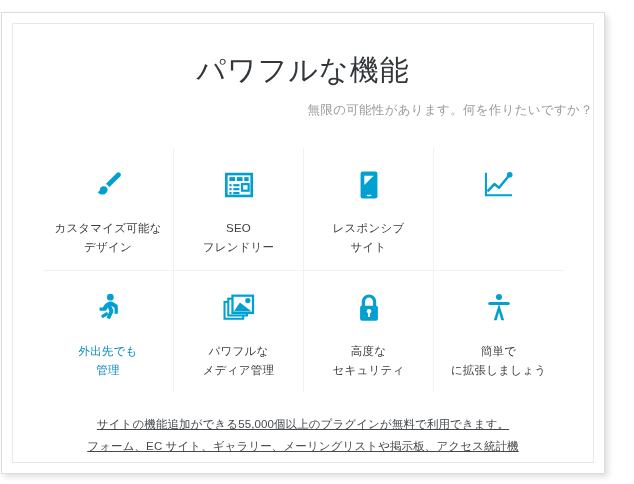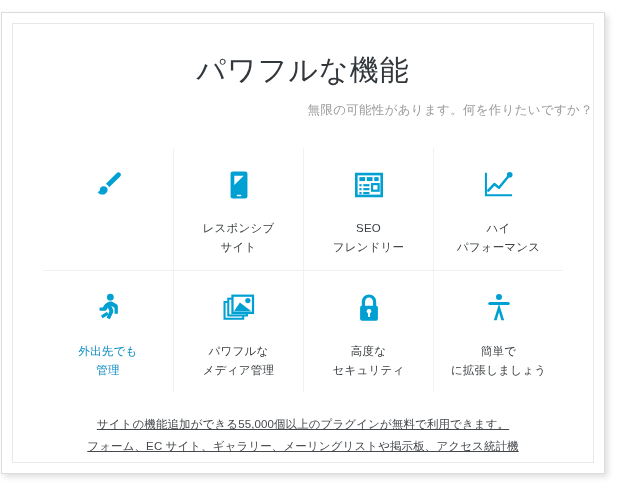--- a/index.html
+++ b/index.html
@@ -133,33 +133,23 @@
 
     <div class="feature-grid">
 
       <div class="feature-cell">
         <span class="feature-icon">
           <svg width="30" height="30" viewBox="0 0 32 32">
             <path d="M29 3.2c-1.0-1.1-2.6-1.0-3.6 0L13.6 15.0c1.6 0.5 3.0 1.8 3.6 3.5L29 6.8C30 5.8 30 4.2 29 3.2z" fill="#00a0d2"></path>
             <path d="M11.0 17.2c-2.0 0-3.6 1.6-3.6 3.6 0 1.6-1.3 2.3-2.6 2.6 1.2 1.6 3.2 2.8 5.4 2.8 3.0 0 5.4-2.4 5.4-5.4 0-2.0-1.6-3.6-4.6-3.6z" fill="#00a0d2"></path>
           </svg>
         </span>
-      </div>
-
-      <div class="feature-cell">
-        <span class="feature-icon">
-          <svg width="26" height="30" viewBox="0 0 24 32">
-            <rect x="3" y="1.5" width="18" height="29" rx="2.5" fill="#00a0d2"></rect>
-            <path d="M7 6 L17 6 L7 16 Z" fill="#ffffff"></path>
-            <rect x="9.5" y="26.5" width="5" height="1.6" rx="0.8" fill="#ffffff"></rect>
-          </svg>
-        </span>
-        <span class="feature-label">
-          <span>レスポンシブ</span><br>
-          <span>サイト</span>
+        <span class="feature-label">
+          <span>カスタマイズ可能な</span><br>
+          <span>デザイン</span>
         </span>
       </div>
 
       <div class="feature-cell">
         <span class="feature-icon">
           <svg width="28" height="28" viewBox="0 0 32 32">
             <rect x="1.5" y="3.5" width="29" height="25" fill="none" stroke="#00a0d2" stroke-width="3"></rect>
             <rect x="5" y="7" width="6.5" height="4.5" fill="#00a0d2"></rect>
             <rect x="13.5" y="7" width="6.5" height="4.5" fill="#00a0d2"></rect>
             <rect x="22" y="7" width="5" height="4.5" fill="#00a0d2"></rect>
@@ -173,29 +163,39 @@
           </svg>
         </span>
         <span class="feature-label">
           <span>SEO</span><br>
           <span>フレンドリー</span>
         </span>
       </div>
 
       <div class="feature-cell">
         <span class="feature-icon">
+          <svg width="26" height="30" viewBox="0 0 24 32">
+            <rect x="3" y="1.5" width="18" height="29" rx="2.5" fill="#00a0d2"></rect>
+            <path d="M7 6 L17 6 L7 16 Z" fill="#ffffff"></path>
+            <rect x="9.5" y="26.5" width="5" height="1.6" rx="0.8" fill="#ffffff"></rect>
+          </svg>
+        </span>
+        <span class="feature-label">
+          <span>レスポンシブ</span><br>
+          <span>サイト</span>
+        </span>
+      </div>
+
+      <div class="feature-cell">
+        <span class="feature-icon">
           <svg width="30" height="28" viewBox="0 0 32 30">
             <path d="M2 2 L2 26 L30 26" fill="none" stroke="#00a0d2" stroke-width="2.2"></path>
             <path d="M4.5 21 L11 14 L16 18 L27 4.5" fill="none" stroke="#00a0d2" stroke-width="2.6" stroke-linejoin="round" stroke-linecap="round"></path>
             <circle cx="27.5" cy="4" r="3" fill="#00a0d2"></circle>
           </svg>
-        </span>
-        <span class="feature-label">
-          <span>ハイ</span><br>
-          <span>パフォーマンス</span>
         </span>
       </div>
 
       <div class="feature-cell is-active">
         <span class="feature-icon">
           <svg width="26" height="30" viewBox="0 0 26 32">
             <circle cx="15.5" cy="4.5" r="3.6" fill="#00a0d2"></circle>
             <path d="M13.5 9.5 C10.5 10.5 8.5 13 7.5 15.5 L4 15.5 L4 19 L9.5 19 C10.5 19 11.3 18.4 11.8 17.5 L12.8 15.5 L14.5 19.5 L11.5 26.5 L15 28 L18.5 20.5 C18.9 19.4 18.8 18.4 18.3 17.5 L16.5 13.5 L20 16 L20 22 L23.5 22 L23.5 14.5 C23.5 13.5 23 12.7 22.2 12.1 L18 9.7 C16.6 9 15 9.1 13.5 9.5 Z" fill="#00a0d2"></path>
             <path d="M12 20 L5.5 24 L7.2 27 L13.5 23.2 Z" fill="#00a0d2"></path>
           </svg>

